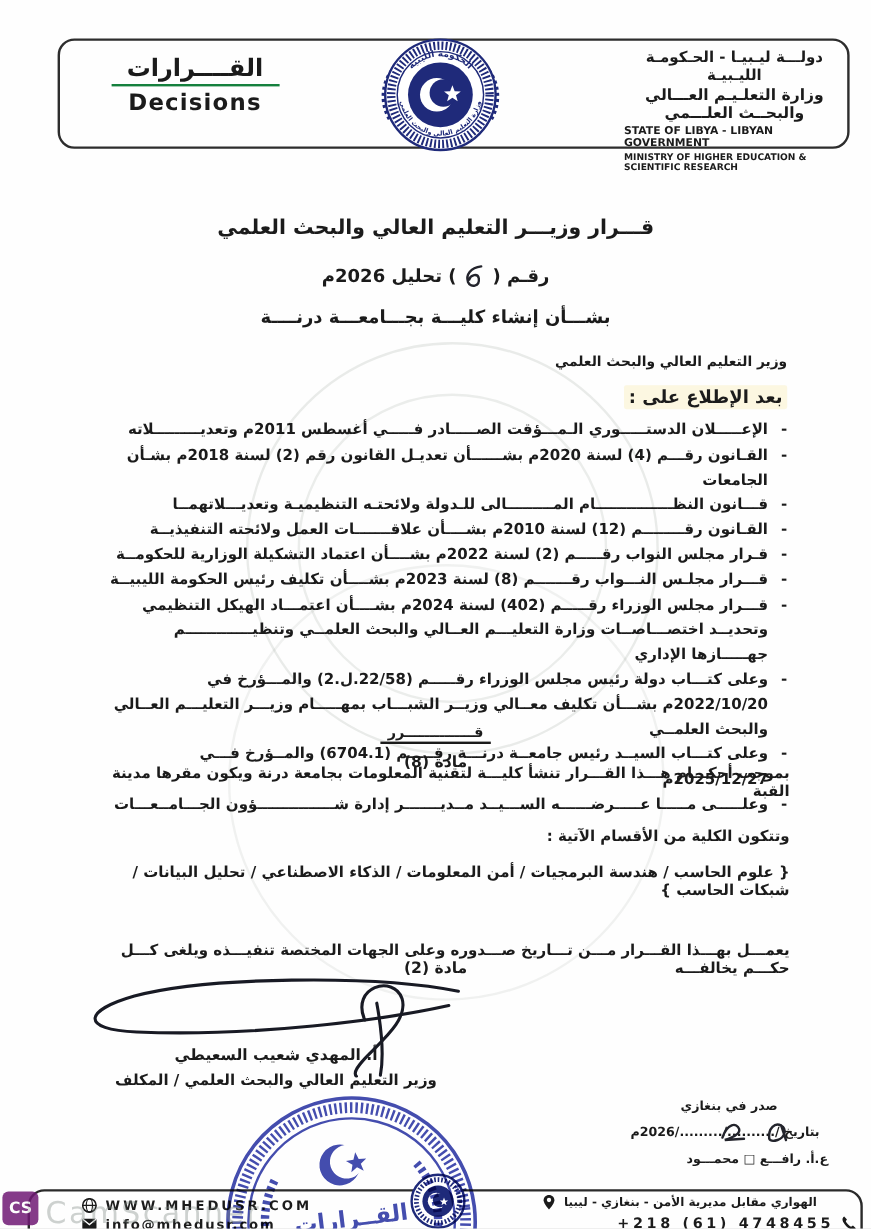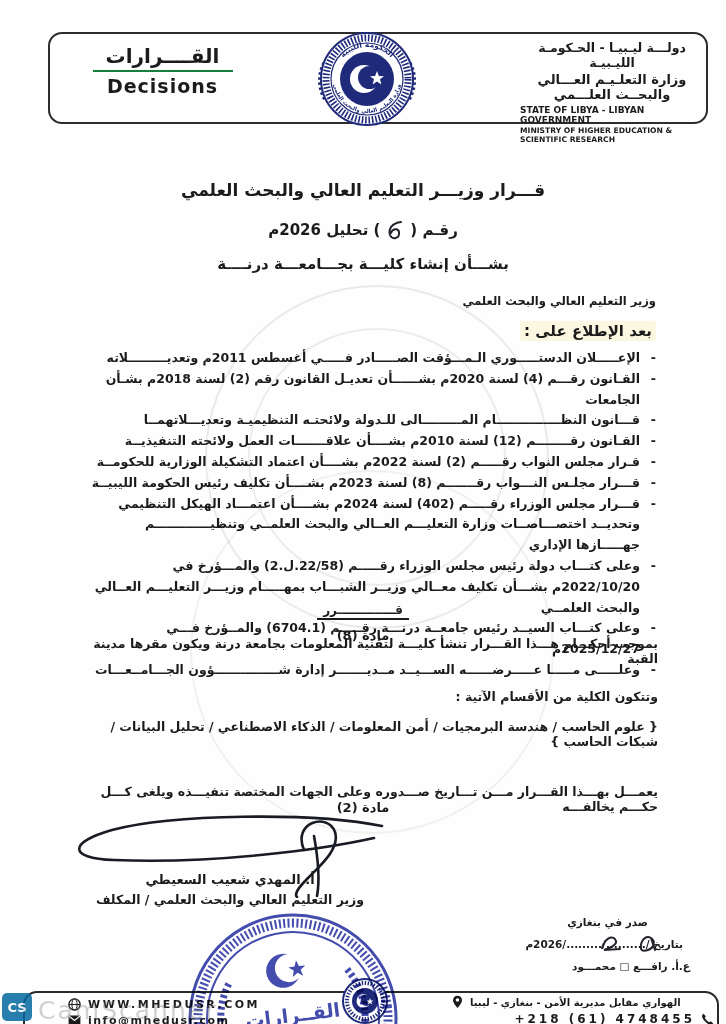--- a/index.html
+++ b/index.html
@@ -46,21 +46,21 @@
   
   .footer-box{left:23px;top:991px;width:692px;height:60px;border:2px solid #2a2a2a;border-radius:14px;z-index:3;}
   .f-left{left:68px;top:997px;z-index:3;}
   .f-row{display:flex;align-items:center;gap:7px;height:14px;}
   .f-web{font-size:11px;font-weight:bold;letter-spacing:2.5px;}
   .f-mail{font-size:11px;font-weight:bold;letter-spacing:1.5px;}
   .f-right{left:452px;top:995px;width:262px;z-index:3;}
   .f-addr{font-size:10px;font-weight:bold;direction:rtl;}
   .f-phone{font-size:12px;font-weight:bold;letter-spacing:3px;}
   .stamp{z-index:5;opacity:.95;mix-blend-mode:multiply;}
-  .cs-badge{left:2px;top:993px;width:30px;height:28px;background:#0369a1;border-radius:5px;color:#fff;
+  .cs-badge{left:2px;top:993px;width:30px;height:28px;background:#701a75;border-radius:5px;color:#fff;
     font-size:13px;font-weight:bold;display:flex;align-items:center;justify-content:center;z-index:6;opacity:.85;}
   .cs-ghost{left:38px;top:996px;font-size:25px;font-weight:normal;letter-spacing:2px;color:rgba(125,138,132,.38);z-index:6;}
 </style>
 </head>
 <body>
 
 <div class="page">
 
   <div class="abs wm" style="left:205px;top:285px;width:340px;height:340px;border:2px solid rgba(148,158,150,.20);z-index:0;"></div>
   <div class="abs wm" style="left:248px;top:328px;width:254px;height:254px;border:2px solid rgba(148,158,150,.18);z-index:0;"></div>

